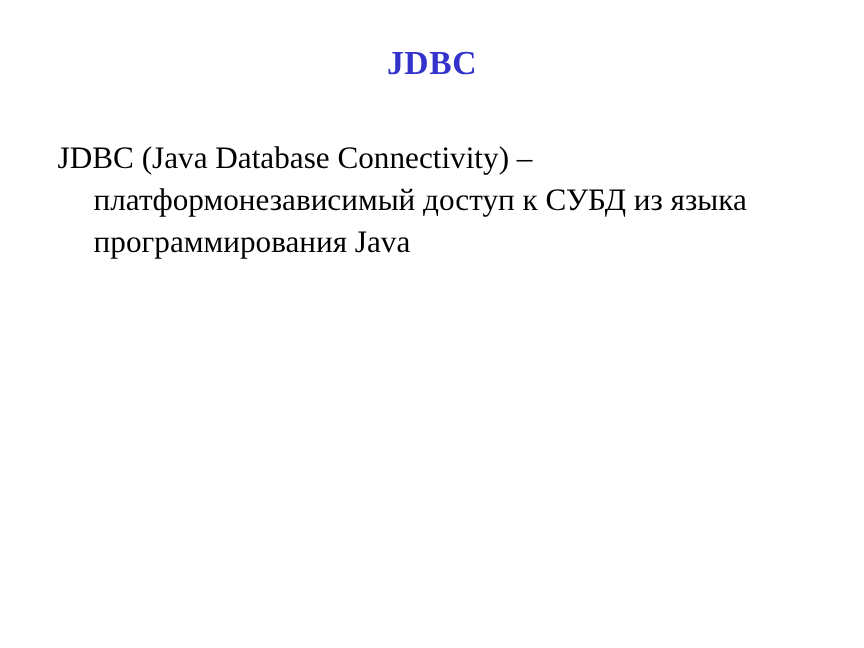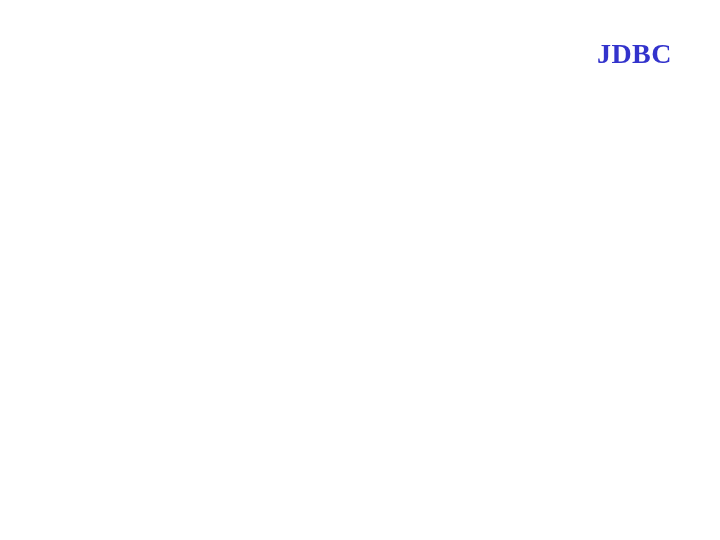--- a/index.html
+++ b/index.html
@@ -13,21 +13,21 @@
       background: #ffffff;
       font-family: "Times New Roman", Times, serif;
       overflow: hidden;
     }
     .slide {
       width: 100%;
       height: 100%;
       padding: 38px 48px 48px 48px;
     }
     .title {
-      text-align: right;
+      text-align: center;
       color: #3333cc;
       font-size: 28px;
       font-weight: bold;
       margin-bottom: 44px;
       letter-spacing: 0.5px;
     }
     .body-text {
       color: #000000;
       font-size: 26px;
       line-height: 1.35;
@@ -35,13 +35,14 @@
       padding-left: 0;
       text-indent: -30px;
       margin-left: 30px;
     }
   </style>
 </head>
 <body>
 
 <div class="slide">
   <h1 class="title">JDBC</h1>
+  <p class="body-text">JDBC (Java Database Connectivity) – платформонезависимый доступ к СУБД из языка программирования Java</p>
 </div>
 
 </body></html>

